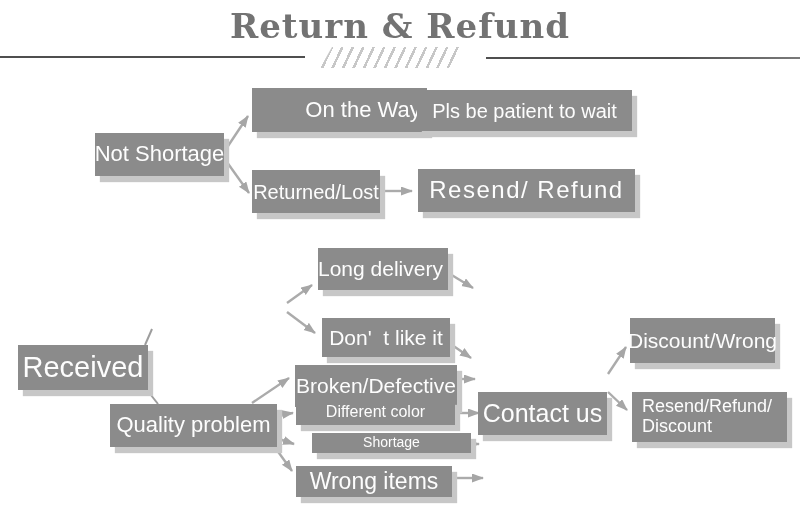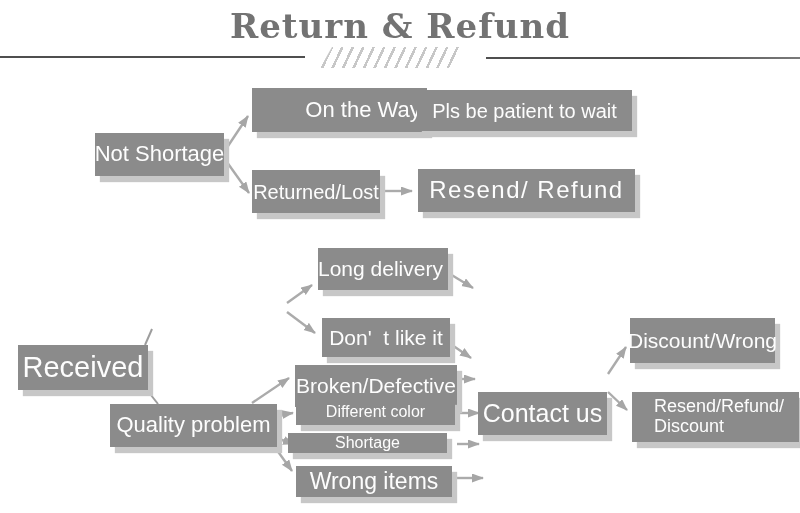--- a/index.html
+++ b/index.html
@@ -43,21 +43,21 @@
     background: #8b8b8b;
     color: #fdfdfd;
     display: flex;
     align-items: center;
     justify-content: center;
     white-space: pre;
     box-shadow: 5px 6px 1px #c7c7c7;
     line-height: 1.1;
   }
   .node.left { justify-content: flex-start; }
-  .node.two-line { white-space: pre-line; text-align: left; justify-content: flex-start; padding-left: 22px; }
+  .node.two-line { white-space: pre-line; text-align: left; justify-content: flex-start; padding-left: 10px; }
   
   #wires { position: absolute; left: 0; top: 0; width: 800px; height: 513px; }
   #wires line { stroke: #ababab; stroke-width: 2.4; }
   #wires line.plain { stroke: #9d9d9d; stroke-width: 2; }
 </style>
 </head>
 <body>
 
 <div id="canvas">
 
@@ -101,21 +101,21 @@
   <div class="node" style="left:418px; top:169px; width:217px; height:43px; font-size:24px; letter-spacing:1.5px;">Resend/ Refund</div>
 
   <div class="node" style="left:18px;  top:345px; width:130px; height:45px; font-size:29px;">Received</div>
   <div class="node" style="left:110px; top:404px; width:167px; height:43px; font-size:22px;">Quality problem</div>
 
   <div class="node left" style="left:318px; top:248px; width:130px; height:42px; font-size:21px;">Long delivery</div>
   <div class="node" style="left:322px; top:318px; width:128px; height:39px; font-size:21px;">Don'  t like it</div>
 
   <div class="node" style="left:295px; top:365px; width:162px; height:42px; font-size:21px;">Broken/Defective</div>
   <div class="node" style="left:296px; top:399px; width:159px; height:26px; font-size:16px;">Different color</div>
-  <div class="node" style="left:288px; top:433px; width:159px; height:20px; font-size:16px;">Shortage</div>
+  <div class="node" style="left:312px; top:433px; width:159px; height:20px; font-size:14px;">Shortage</div>
   <div class="node" style="left:296px; top:466px; width:156px; height:31px; font-size:23px;">Wrong items</div>
 
   <div class="node" style="left:478px; top:360px; width:129px; height:43px; font-size:25px;margin-top:32px;">Contact us</div>
 
   <div class="node" style="left:630px; top:318px; width:145px; height:45px; font-size:21px;">Discount/Wrong</div>
   <div class="node two-line" style="left:632px; top:392px; width:145px; height:50px; font-size:18px;">Resend/Refund/
 Discount</div>
 
 </div>
 

